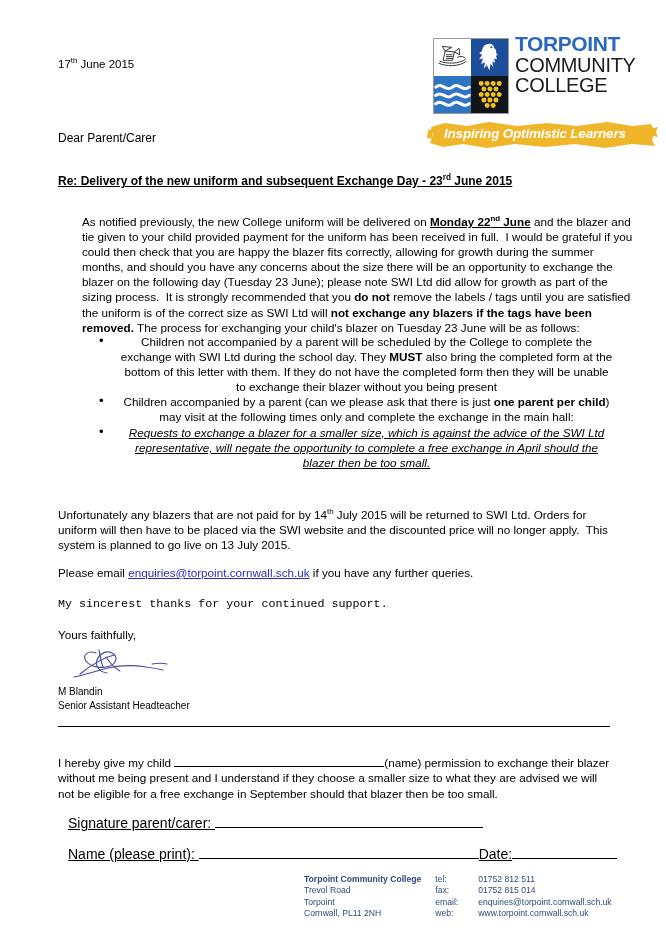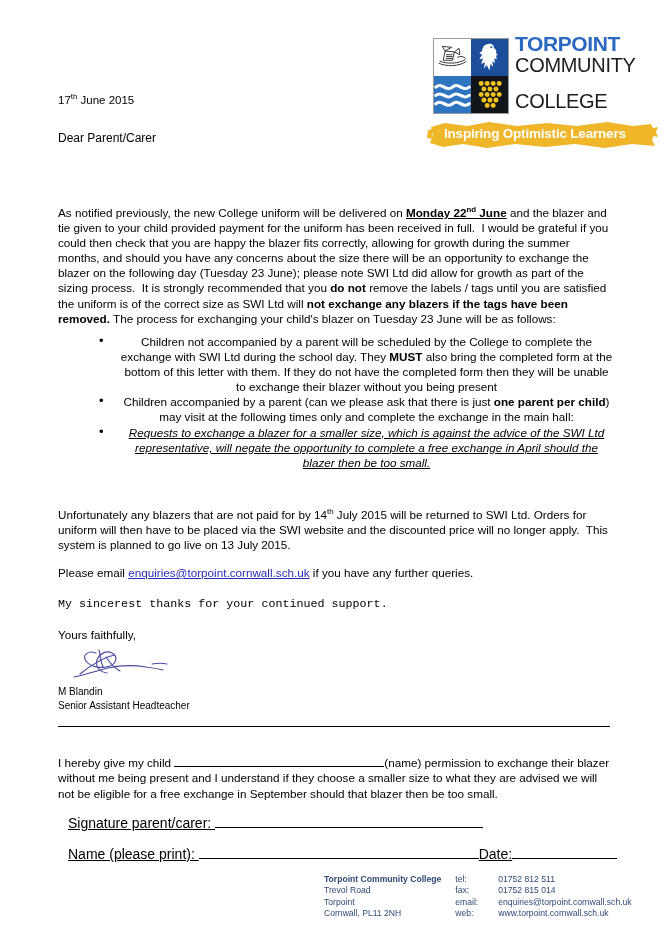--- a/index.html
+++ b/index.html
@@ -62,48 +62,48 @@
     letter-spacing: -0.4px;
     font-family: "Liberation Sans", sans-serif;
   }
   .brand-2, .brand-3 {
     font-size: 20px;
     color: #1c1c1c;
     letter-spacing: -0.3px;
     font-weight: normal;
   }
   .brand-2 { margin-top: 1px; }
-  .brand-3 { margin-top: 17px; }
+  .brand-3 { margin-top: 1px; }
 
   .banner {
     position: absolute;
     left: -3px;
     top: 84px;
     width: 231px;
     height: 30px;
   }
   .banner svg { display:block; width:100%; height:100%; }
   .banner-text {
     position: absolute;
     left: 17px;
     top: 6px;
     font-size: 13.5px;
     font-weight: bold;
+    font-style: italic;
     color: #ffffff;
     letter-spacing: -0.2px;
     white-space: nowrap;
   }
 
   
   .date {
     position: absolute;
     left: 58px;
     top: 58px;
     font-size: 11.5px;
-    margin-top: 36px;
   }
   .salutation {
     position: absolute;
     left: 58px;
     top: 131px;
     font-size: 12px;
   }
   .subject {
     position: absolute;
     left: 58px;
@@ -114,21 +114,21 @@
     white-space: nowrap;
   }
   .body-block {
     position: absolute;
     left: 58px;
     width: 552px;
     font-size: 11.7px;
     line-height: 15.1px;
     text-align: left;
   }
-  #para-intro { top: 205px; }
+  #para-intro { top: 214px; margin-left: 24px; }
   #para-unpaid { top: 507px; }
   #para-email  { top: 565px; }
   #para-thanks { top: 597px; font-family: Liberation Mono, monospace; }
   #para-yours  { top: 627px; }
 
   .signer {
     position: absolute;
     left: 58px;
     top: 685px;
     font-size: 10px;
@@ -225,21 +225,21 @@
     font-size: 14px;
     white-space: nowrap;
     text-decoration: underline;
   }
   #row-signature { top: 815px; }
   #row-name { top: 846px; }
 
   
   .footer {
     position: absolute;
-    left: 324px;
+    left: 304px;
     top: 874px;
     font-size: 8.6px;
     line-height: 11.4px;
     color: #2f4a77;
     display: flex;
     gap: 14px;
   }
   .footer-addr div:first-child { font-weight: bold; }
   .footer-contact { display: grid; grid-template-columns: auto auto; column-gap: 20px; }
   .footer-contact .lbl { color: #2f4a77; }
@@ -324,20 +324,23 @@
       <div class="banner-text">Inspiring Optimistic Learners</div>
     </div>
   </div>
 
   <div class="date">
     <span>17</span><sup>th</sup><span> June 2015</span>
   </div>
 
   <div class="salutation">Dear Parent/Carer</div>
 
+  <div class="subject">
+    Re: Delivery of the new uniform and subsequent Exchange Day - 23<sup>rd</sup> June 2015
+  </div>
 
   <div class="body-block" id="para-intro">
     As notified previously, the new College uniform will be delivered on <b class="u">Monday 22<sup>nd</sup> June</b> and the blazer and
     tie given to your child provided payment for the uniform has been received in full.&nbsp; I would be grateful if
     you could then check that you are happy the blazer fits correctly, allowing for growth during the summer
     months, and should you have any concerns about the size there will be an opportunity to exchange the
     blazer on the following day (Tuesday 23 June); please note SWI Ltd did allow for growth as part of the
     sizing process.&nbsp; It is strongly recommended that you <b>do not</b> remove the labels / tags until you are satisfied
     the uniform is of the correct size as SWI Ltd will <b>not exchange any blazers if the tags have been
     removed.</b> The process for exchanging your child's blazer on Tuesday 23 June will be as follows:

